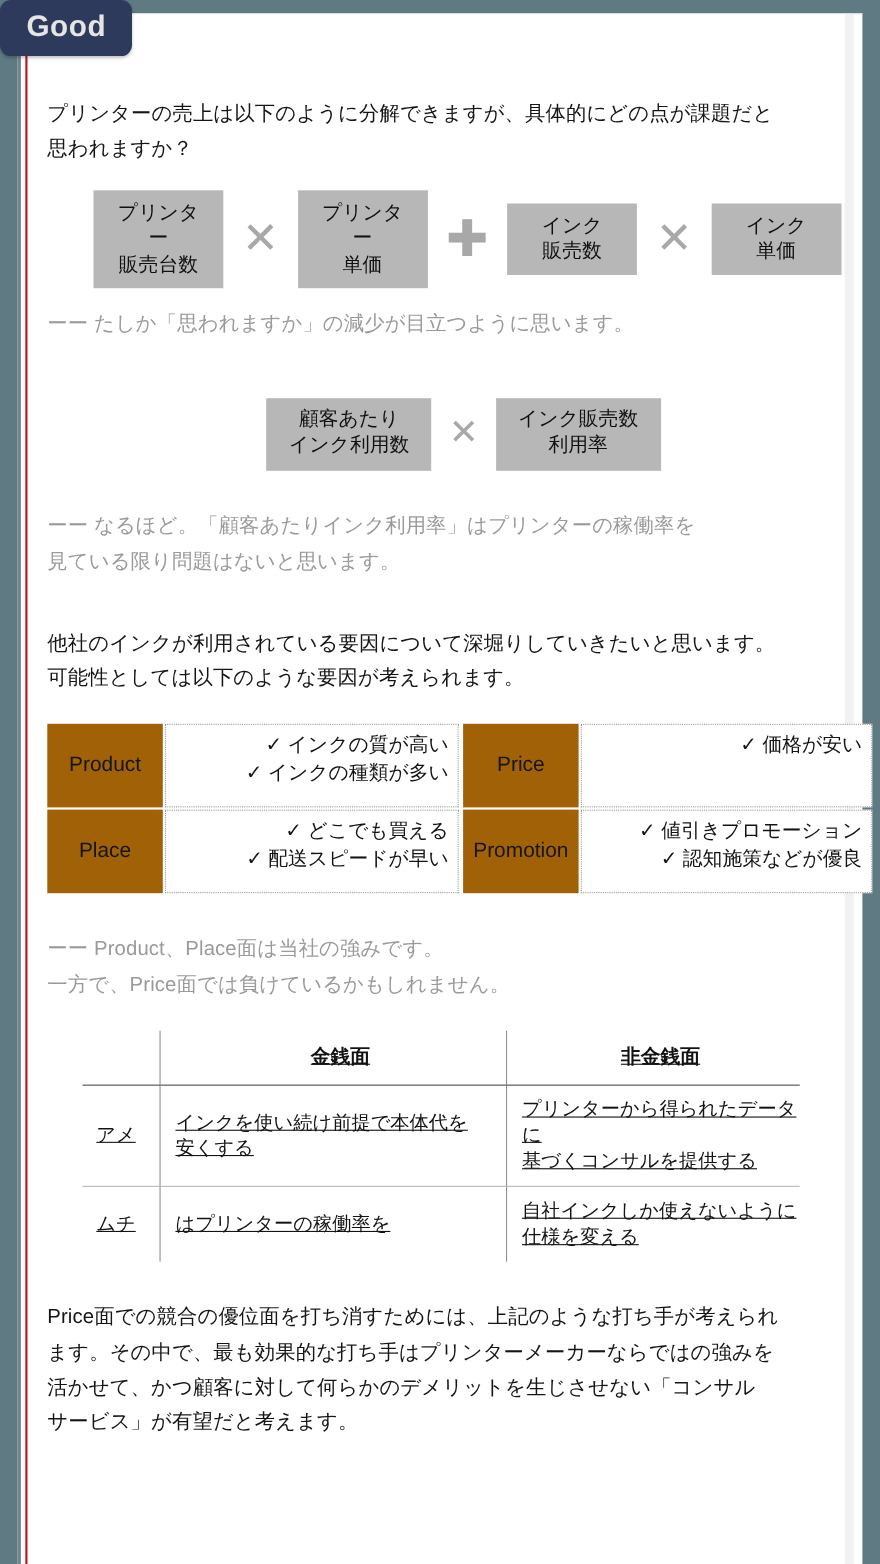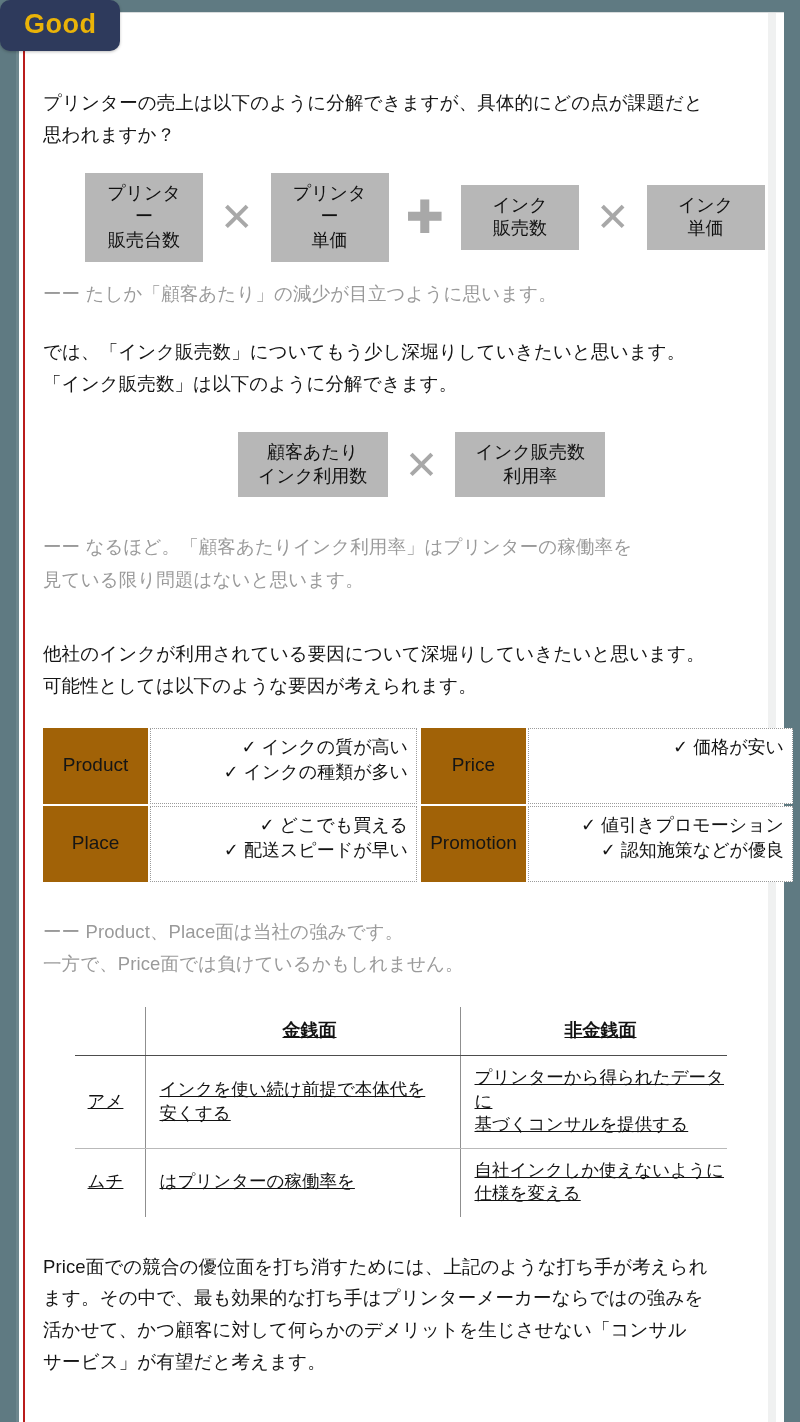--- a/index.html
+++ b/index.html
@@ -51,21 +51,21 @@
     width: 8px;
     background: #f0f1f1;
   }
 
   
   #badge {
     position: absolute;
     left: 0;
     top: 0;
     background: #2e3a5c;
-    color: #eab308;
+    color: #e5e5e5;
     font-size: 27px;
     font-weight: bold;
     padding: 9px 24px 11px 24px;
     border-radius: 10px;
     letter-spacing: 0.5px;
     z-index: 5;
     box-shadow: 0 1px 3px rgba(0,0,0,0.25);
   }
 
   
@@ -93,21 +93,21 @@
   .spacer-lg { height: 34px; }
 
   
   .formula-row {
     display: flex;
     align-items: center;
     justify-content: flex-start;
     gap: 0;
     padding-left: 42px;
   }
-  .formula-row.centered { justify-content: center; }
+  .formula-row.centered { justify-content: center; font-family: Liberation Mono, monospace; }
   .fbox {
     background: #b7b7b7;
     color: #101010;
     text-align: center;
     font-size: 18px;
     line-height: 1.32;
     padding: 9px 14px;
     min-width: 118px;
     white-space: pre-line;
     box-sizing: border-box;
@@ -236,26 +236,24 @@
           <div class="op plus">✚</div>
           <div class="fbox">インク
 販売数</div>
           <div class="op">✕</div>
           <div class="fbox">インク
 単価</div>
         </div>
 
         <div class="spacer-sm"></div>
 
-        <p class="reply">ーー たしか「顧客あたり」の減少が目立つように思います。</p>
+        <p class="reply">ーー たしか「思われますか」の減少が目立つように思います。</p>
 
         <div class="spacer-md"></div>
 
-        <p class="para black">では、「インク販売数」についてもう少し深堀りしていきたいと思います。
-「インク販売数」は以下のように分解できます。</p>
 
         <div class="spacer-md"></div>
 
         <div class="formula-row centered">
           <div class="fbox wide">顧客あたり
 インク利用数</div>
           <div class="op">✕</div>
           <div class="fbox wide">インク販売数
 利用率</div>
         </div>

